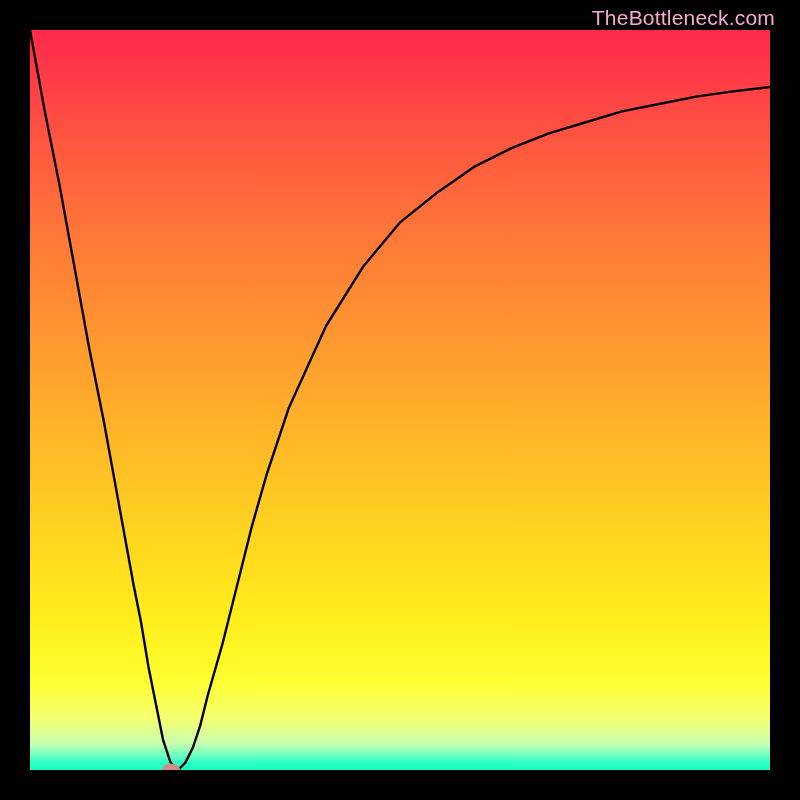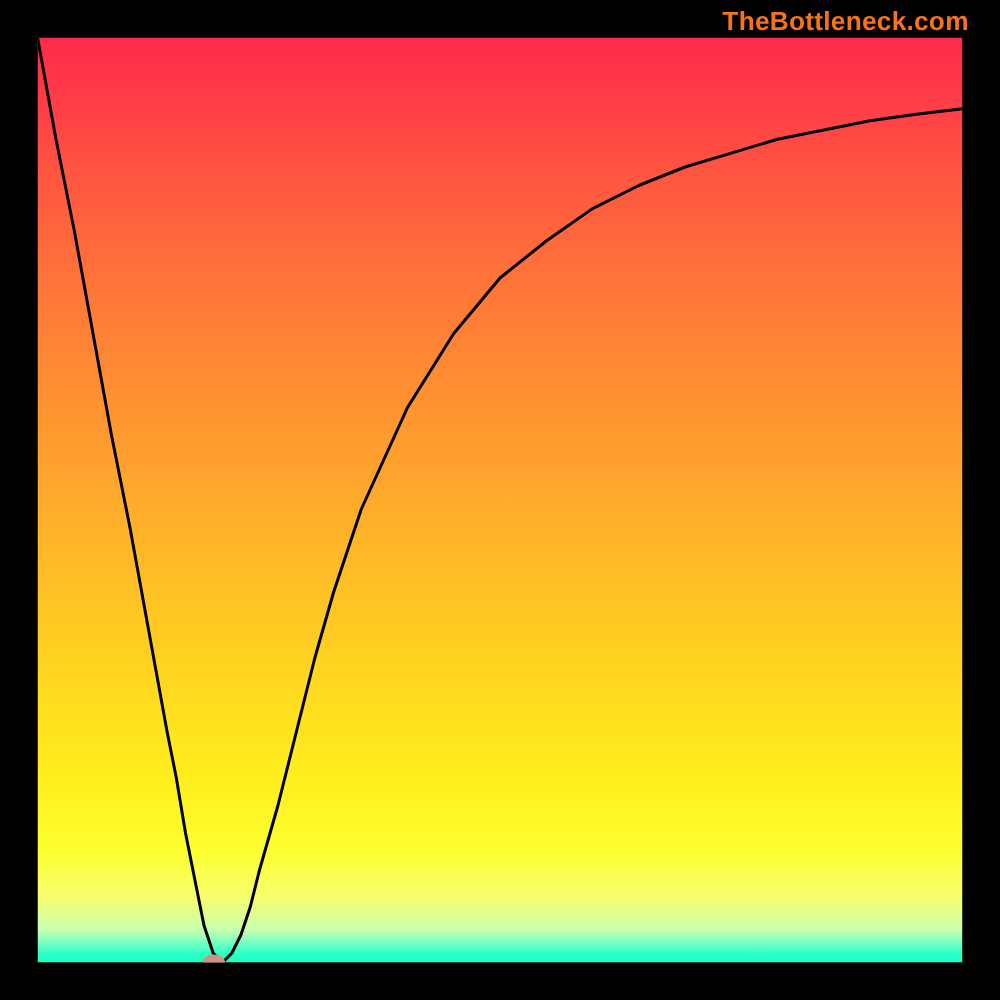--- a/index.html
+++ b/index.html
@@ -54,23 +54,23 @@
   .marker {
     position: absolute;
     width: 18px;
     height: 13px;
     border-radius: 50%;
     background: #d68d84;
     transform: translate(-50%, -50%);
   }
   .watermark {
     position: absolute;
-    color: #f97316;
+    color: #f9a8d4;
     font-size: 21px;
-    font-weight: 700;
+    font-weight: 400;
     letter-spacing: 0.2px;
     white-space: nowrap;
   }
 </style>
 </head>
 <body>
 
 <div class="frame">
   <div class="plot-area">
     <div class="gradient-bg"></div>

